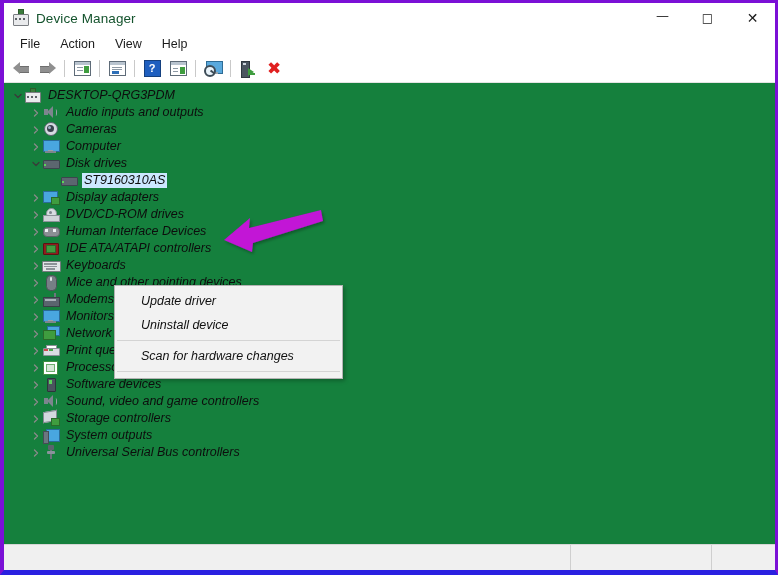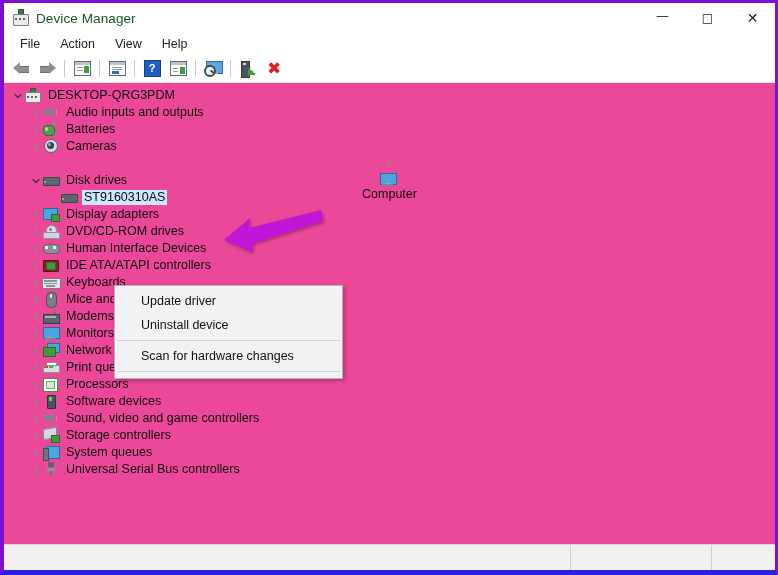--- a/index.html
+++ b/index.html
@@ -79,21 +79,21 @@
   .scan .lens{position:absolute;left:0px;top:4px;width:8px;height:8px;border:2px solid #3e4c57;border-radius:50%;background:#eaf4fb;}
   .scan .hnd{position:absolute;left:6px;top:10px;width:5px;height:2px;background:#3e4c57;transform:rotate(40deg);}
   
   .uninst{width:16px;height:15px;position:relative;}
   .uninst .tower{position:absolute;left:1px;top:0;width:7px;height:15px;background:#4b5560;border:1px solid #2f373f;}
   .uninst .tdot{position:absolute;left:3px;top:2px;width:3px;height:2px;background:#cfd6dd;}
   .uninst .garw{position:absolute;left:8px;top:7px;width:0;height:0;border-top:4px solid transparent;border-bottom:4px solid transparent;border-left:6px solid #3f9d3f;}
   .uninst .gbar{position:absolute;left:8px;top:12px;width:7px;height:2px;background:#3f9d3f;}
   .xred{font-size:17px;color:#e02020;font-weight:bold;line-height:1;font-family:"DejaVu Sans",sans-serif;}
   
-  #content{flex:1;position:relative;background:#ec4899;overflow:hidden;}
+  #content{flex:1;position:relative;background:#15803d;overflow:hidden;font-style:italic;}
   #tree{position:absolute;left:0;top:0;right:0;bottom:0;padding-top:4px;}
   .row{height:17px;display:flex;align-items:center;position:relative;cursor:default;}
   .row .chev{width:12px;height:17px;display:flex;align-items:center;justify-content:center;flex:0 0 auto;}
   .chev svg{display:block;}
   .row .ico{width:17px;height:15px;margin-right:5px;flex:0 0 auto;position:relative;}
   .row .lbl{font-size:12.5px;color:#0d0d0d;white-space:nowrap;padding:0 2px;line-height:15px;}
   .row.sel .lbl{background:#cce8ff;}
   
   .i-pc{position:absolute;left:1px;top:0px;width:14px;height:14px;}
   .i-pc .b{position:absolute;left:0px;top:4px;width:14px;height:9px;background:#e9eaec;border:1px solid #7a7d82;border-radius:1px;}
@@ -327,54 +327,38 @@
         <span class="ico">
           <span class="i-spk">
               <span class="bx"></span>
               <span class="cn"></span>
               <span class="w1"></span>
             </span>
         </span>
         <span class="lbl">Audio inputs and outputs</span>
       </div>
 
-      <div class="row" style="padding-left:26px;">
-        <span class="chev">
-          <svg width="10" height="10" viewBox="0 0 10 10">
-              <path d="M3.5 2 L6.5 5 L3.5 8" stroke="#8a8a8a" stroke-width="1.3" fill="none" stroke-linecap="round" stroke-linejoin="round"></path>
-            </svg>
-        </span>
-        <span class="ico">
-          <span class="i-bat">
-              <span class="pr1"></span>
-              <span class="pr2"></span>
-              <span class="cyl"></span>
-              <span class="hi"></span>
-            </span>
-        </span>
-        <span class="lbl">Batteries</span>
-      </div>
 
       <div class="row" style="padding-left:26px;">
         <span class="chev">
           <svg width="10" height="10" viewBox="0 0 10 10">
               <path d="M3.5 2 L6.5 5 L3.5 8" stroke="#8a8a8a" stroke-width="1.3" fill="none" stroke-linecap="round" stroke-linejoin="round"></path>
             </svg>
         </span>
         <span class="ico">
           <span class="i-cam">
               <span class="rr"></span>
               <span class="in"></span>
               <span class="gl"></span>
             </span>
         </span>
         <span class="lbl">Cameras</span>
       </div>
 
-      <div class="row" style="flex-direction:column;">
+      <div class="row" style="padding-left:26px;">
         <span class="chev">
           <svg width="10" height="10" viewBox="0 0 10 10">
               <path d="M3.5 2 L6.5 5 L3.5 8" stroke="#8a8a8a" stroke-width="1.3" fill="none" stroke-linecap="round" stroke-linejoin="round"></path>
             </svg>
         </span>
         <span class="ico">
           <span class="i-mon">
               <span class="sc"></span>
               <span class="st"></span>
               <span class="bs"></span>
@@ -633,21 +617,21 @@
           <svg width="10" height="10" viewBox="0 0 10 10">
               <path d="M3.5 2 L6.5 5 L3.5 8" stroke="#8a8a8a" stroke-width="1.3" fill="none" stroke-linecap="round" stroke-linejoin="round"></path>
             </svg>
         </span>
         <span class="ico">
           <span class="i-sys">
               <span class="bd"></span>
               <span class="sd"></span>
             </span>
         </span>
-        <span class="lbl">System queues</span>
+        <span class="lbl">System outputs</span>
       </div>
 
       <div class="row" style="padding-left:26px;">
         <span class="chev">
           <svg width="10" height="10" viewBox="0 0 10 10">
               <path d="M3.5 2 L6.5 5 L3.5 8" stroke="#8a8a8a" stroke-width="1.3" fill="none" stroke-linecap="round" stroke-linejoin="round"></path>
             </svg>
         </span>
         <span class="ico">
           <span class="i-usb">

